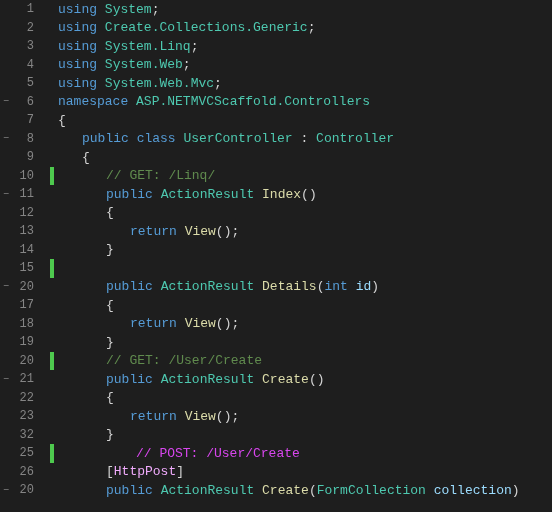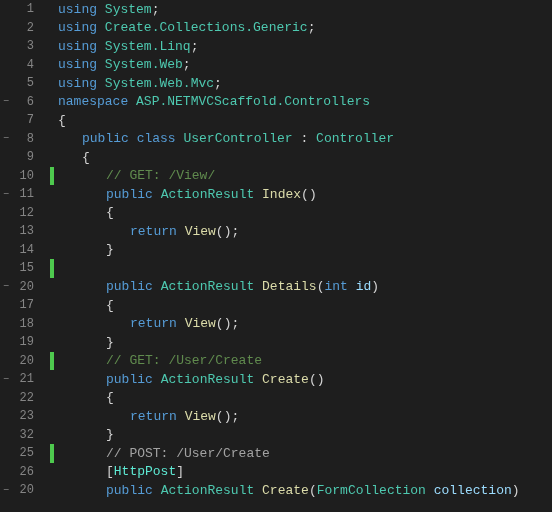--- a/index.html
+++ b/index.html
@@ -148,21 +148,21 @@
           <div class="line-number">9</div>
         </div>
         <div class="line-content"><span style="display: inline-block; width: 24px;"></span><span style="color: rgb(212, 212, 212);">{</span></div>
       </div>
       <div class="code-line">
         <div class="green-indicator"></div>
         <div class="line-gutter">
           <div class="collapse-icon"></div>
           <div class="line-number">10</div>
         </div>
-        <div class="line-content"><span style="display: inline-block; width: 48px;"></span><span style="color: rgb(96, 139, 78);">// GET: /View/</span></div>
+        <div class="line-content"><span style="display: inline-block; width: 48px;"></span><span style="color: rgb(96, 139, 78);">// GET: /Linq/</span></div>
       </div>
       <div class="code-line">
         <div class="line-gutter">
           <div class="collapse-icon" style="color: rgb(133, 133, 133);">−</div>
           <div class="line-number">11</div>
         </div>
         <div class="line-content"><span style="display: inline-block; width: 48px;"></span><span style="color: rgb(86, 156, 214);">public</span><span style="color: rgb(212, 212, 212);"> </span><span style="color: rgb(78, 201, 176);">ActionResult</span><span style="color: rgb(212, 212, 212);"> </span><span style="color: rgb(220, 220, 170);">Index</span><span style="color: rgb(212, 212, 212);">()</span></div>
       </div>
       <div class="code-line">
         <div class="line-gutter">
@@ -255,28 +255,28 @@
           <div class="line-number">32</div>
         </div>
         <div class="line-content"><span style="display: inline-block; width: 48px;"></span><span style="color: rgb(212, 212, 212);">}</span></div>
       </div>
       <div class="code-line">
         <div class="green-indicator"></div>
         <div class="line-gutter">
           <div class="collapse-icon"></div>
           <div class="line-number">25</div>
         </div>
-        <div class="line-content"><span style="display: inline-block; width: 48px;"></span><span style="color: #a3a3a3;">// POST: /User/Create</span></div>
+        <div class="line-content"><span style="display: inline-block; width: 48px;"></span><span style="color: #d946ef; margin-left: 30px;">// POST: /User/Create</span></div>
       </div>
       <div class="code-line">
         <div class="line-gutter">
           <div class="collapse-icon"></div>
           <div class="line-number">26</div>
         </div>
-        <div class="line-content"><span style="display: inline-block; width: 48px;"></span><span style="color: rgb(212, 212, 212);">[</span><span style="color: #5eead4;">HttpPost</span><span style="color: rgb(212, 212, 212);">]</span></div>
+        <div class="line-content"><span style="display: inline-block; width: 48px;"></span><span style="color: rgb(212, 212, 212);">[</span><span style="color: #f0abfc;">HttpPost</span><span style="color: rgb(212, 212, 212);">]</span></div>
       </div>
       <div class="code-line">
         <div class="line-gutter">
           <div class="collapse-icon" style="color: rgb(133, 133, 133);">−</div>
           <div class="line-number">20</div>
         </div>
         <div class="line-content"><span style="display: inline-block; width: 48px;"></span><span style="color: rgb(86, 156, 214);">public</span><span style="color: rgb(212, 212, 212);"> </span><span style="color: rgb(78, 201, 176);">ActionResult</span><span style="color: rgb(212, 212, 212);"> </span><span style="color: rgb(220, 220, 170);">Create</span><span style="color: rgb(212, 212, 212);">(</span><span style="color: rgb(78, 201, 176);">FormCollection</span><span style="color: rgb(212, 212, 212);"> </span><span style="color: rgb(156, 220, 254);">collection</span><span style="color: rgb(212, 212, 212);">)</span></div>
       </div>
     </div>
 </div>

